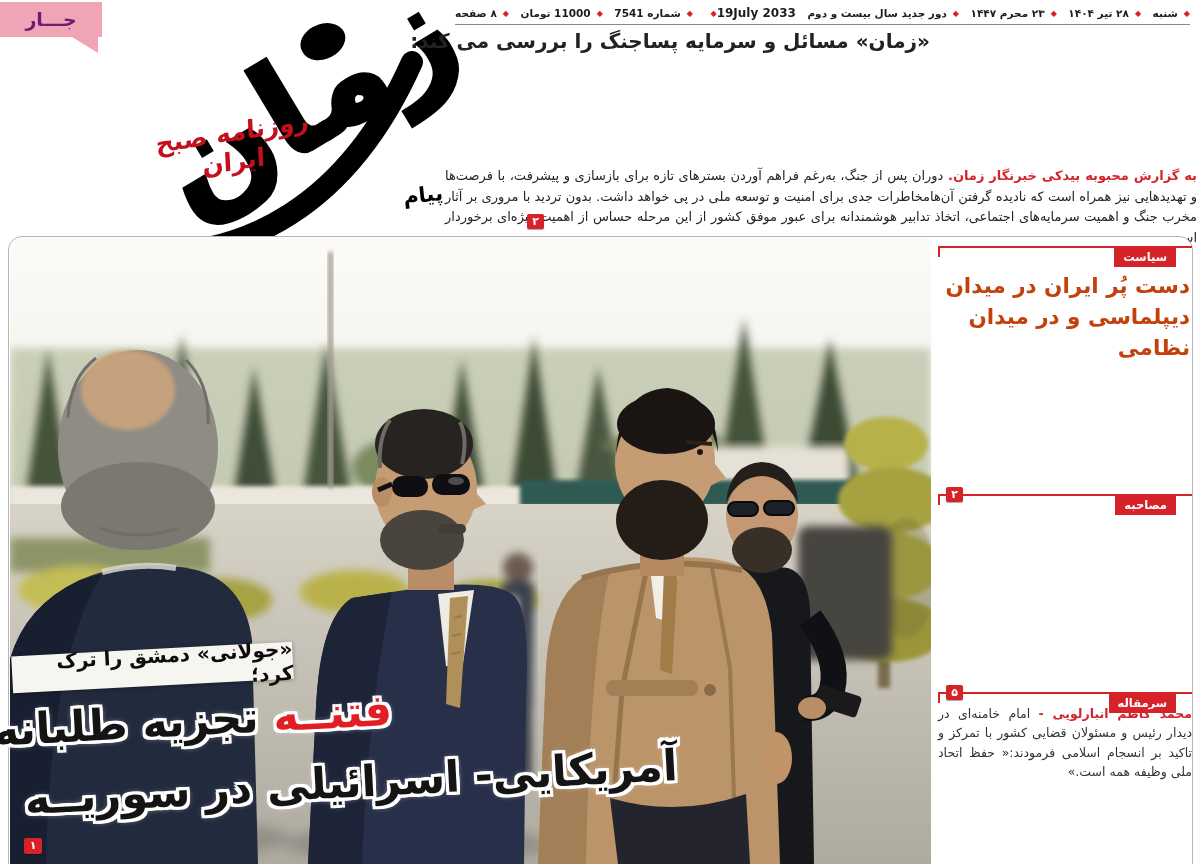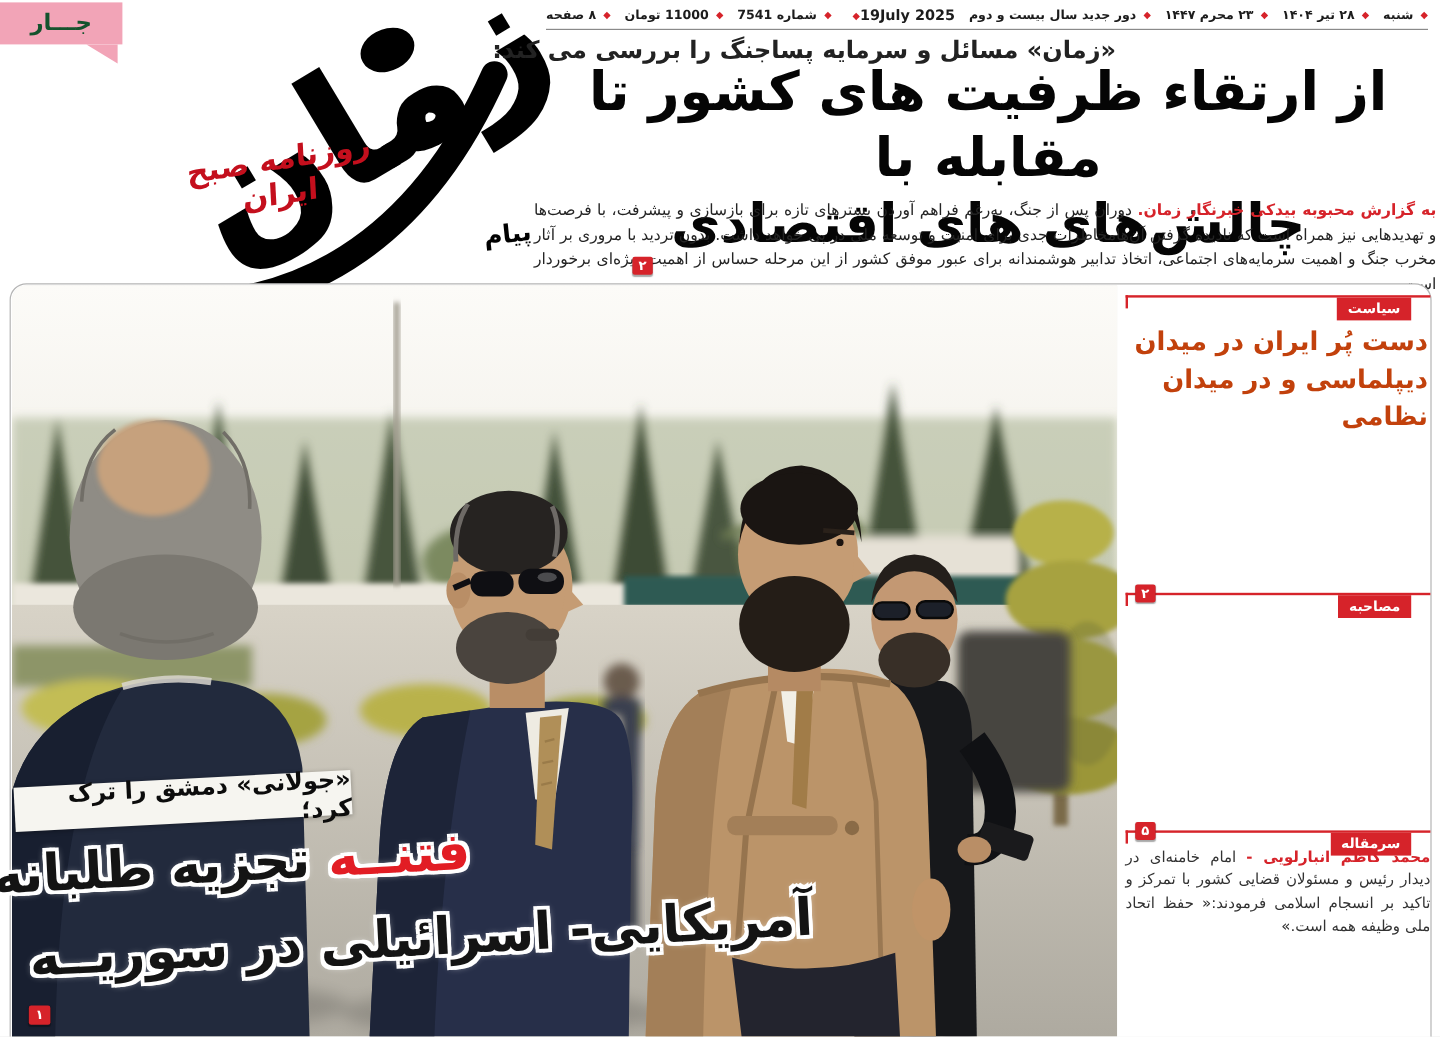--- a/index.html
+++ b/index.html
@@ -10,21 +10,21 @@
   html,body{margin:0;padding:0;background:#e9e9e9;}
   #page{
     position:relative;width:1200px;height:864px;margin:0 auto;
     background:#fff;overflow:hidden;
     font-family:"DejaVu Sans",sans-serif;
     -webkit-font-smoothing:antialiased;
   }
   
   .corner-logo{
     position:absolute;left:0;top:2px;width:102px;height:35px;
-    background:var(--pink);color:#14532d;font-weight:bold;font-size:19px;
+    background:var(--pink);color:#701a75;font-weight:bold;font-size:19px;
     text-align:center;line-height:34px;letter-spacing:1px;
   }
   .corner-logo::after{
     content:"";position:absolute;right:4px;top:35px;
     border-top:16px solid var(--pink);border-left:26px solid transparent;
   }
   
   .dateline{
     position:absolute;left:455px;right:10px;top:5px;height:16px;
     direction:rtl;display:flex;justify-content:space-between;align-items:center;
@@ -142,41 +142,37 @@
 
 <div id="page">
 
   <div class="corner-logo">جـــار</div>
 
   <div class="dateline">
     <span class="item">شنبه</span>
     <span class="item">۲۸ تیر ۱۴۰۴</span>
     <span class="item">۲۳ محرم ۱۴۴۷</span>
     <span class="item">دور جدید سال بیست و دوم</span>
-    <span class="item latin">19July 2025</span>
+    <span class="item latin">19July 2033</span>
     <span class="item">شماره 7541</span>
     <span class="item">11000 تومان</span>
     <span class="item">۸ صفحه</span>
   </div>
   <div class="dateline-rule"></div>
 
   <svg class="logo-swash" viewBox="0 0 380 270" aria-hidden="true">
     <path d="M 32 252 Q 22 262 14 250" stroke="#000" stroke-width="10" fill="none" stroke-linecap="round"></path>
     <path d="M 30 253 C 120 255 225 212 292 62" stroke="#000" stroke-width="22" fill="none" stroke-linecap="round"></path>
   </svg>
   <div class="logo-zaman">زمان</div>
   <div class="logo-dot"></div>
   <div class="logo-tagline">روزنامه صبح ایران</div>
   <div class="side-mark">پیام</div>
 
   <div class="kicker">«زمان»  مسائل و سرمایه پساجنگ را بررسی می کند:</div>
-  <div class="headline">
-    <span>از ارتقاء ظرفیت های کشور تا مقابله با</span><br>
-    <span>چالش‌های های اقتصادی</span>
-  </div>
   <div class="lead">
     <span class="byline">به گزارش محبوبه بیدکی خبرنگار زمان.</span>
     <span>دوران پس از جنگ، به‌رغم فراهم آوردن بسترهای تازه برای بازسازی و پیشرفت، با فرصت‌ها و تهدیدهایی نیز همراه است که نادیده گرفتن آن‌هامخاطرات جدی برای امنیت و توسعه ملی در پی خواهد داشت. بدون تردید با مروری بر آثار مخرب جنگ و اهمیت سرمایه‌های اجتماعی، اتخاذ تدابیر هوشمندانه برای عبور موفق کشور از این مرحله حساس از اهمیت ویژه‌ای برخوردار است.</span>
   </div>
   <span class="pgbadge lead-badge">۲</span>
 
   <div class="panel"></div>
 
   <div class="photo">
     <svg width="921" height="626" viewBox="0 0 921 626">

